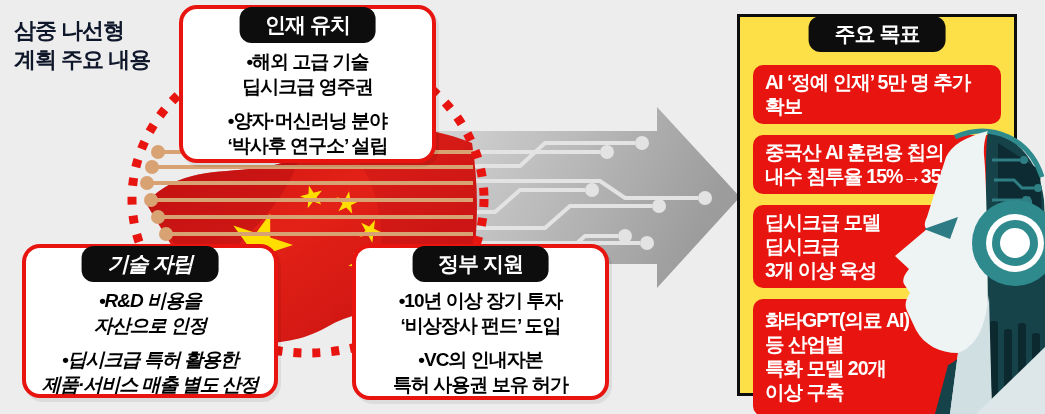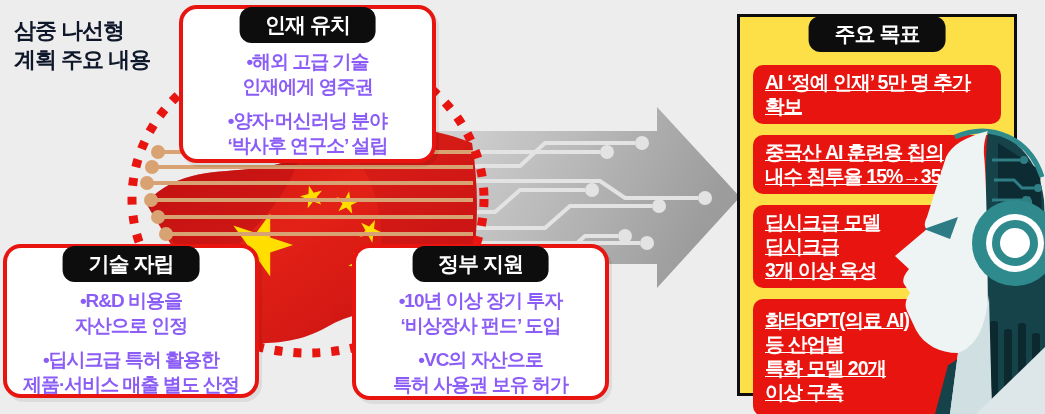--- a/index.html
+++ b/index.html
@@ -8,28 +8,28 @@
   .abs{position:absolute;}
 
   
   .title{left:14px;top:16px;font-size:22px;line-height:29px;font-weight:800;color:#0f172a;letter-spacing:-1px;}
 
   
   .wbox{background:#ffffff;border:4px solid #e8140f;border-radius:18px;box-shadow:3px 4px 0 rgba(0,0,0,0.07);}
   .pill{position:absolute;top:-2px;left:50%;transform:translateX(-50%);background:#0d0d0d;color:#fff;
         font-weight:800;font-size:21px;letter-spacing:-1px;padding:4px 26px;border-radius:12px;white-space:nowrap;}
   .bullets{position:absolute;left:0;right:0;top:40px;text-align:center;font-size:19px;line-height:25px;
-           font-weight:700;color:#8b5cf6;letter-spacing:-1px;}
+           font-weight:700;color:#000000;letter-spacing:-1px;}
   .bullets .item{margin-bottom:9px;}
 
   
   .panel{left:737px;top:14px;width:280px;height:382px;background:#fde047;border:3px solid #0d0d0d;box-sizing:border-box;}
   .goal-list{position:absolute;left:13px;right:13px;top:48px;display:flex;flex-direction:column;gap:11px;}
   .goal{background:#e8140f;color:#fff;border-radius:10px;padding:5px 12px 6px 12px;font-size:19.5px;
-        line-height:24px;font-weight:800;letter-spacing:-1px;text-decoration:underline;}
+        line-height:24px;font-weight:800;letter-spacing:-1px;}
   .goal.g4{padding-top:9px;padding-bottom:12px;}
 
   svg{display:block;}
 </style>
 </head>
 <body>
 
 <div class="canvas">
 
   <svg class="abs" style="left:390px;top:100px;" width="360" height="200" viewBox="390 100 360 200">
@@ -114,30 +114,30 @@
   <div class="abs title">
     <div>삼중 나선형</div>
     <div>계획 주요 내용</div>
   </div>
 
   <div class="abs wbox" style="left:179px;top:5px;width:249px;height:150px;">
     <div class="pill">인재 유치</div>
     <div class="bullets">
       <div class="item">
         <div>•해외 고급 기술</div>
-        <div>인재에게 영주권</div>
+        <div>딥시크급 영주권</div>
       </div>
       <div class="item">
         <div>•양자·머신러닝 분야</div>
         <div>‘박사후 연구소’ 설립</div>
       </div>
     </div>
   </div>
 
-  <div class="abs wbox" style="left:3px;top:244px;width:248px;height:146px;">
+  <div class="abs wbox" style="left:22px;top:244px;width:248px;height:146px;font-style:italic;">
     <div class="pill">기술 자립</div>
     <div class="bullets">
       <div class="item">
         <div>•R&amp;D 비용을</div>
         <div>자산으로 인정</div>
       </div>
       <div class="item">
         <div>•딥시크급 특허 활용한</div>
         <div>제품·서비스 매출 별도 산정</div>
       </div>
@@ -145,21 +145,21 @@
   </div>
 
   <div class="abs wbox" style="left:352px;top:244px;width:249px;height:148px;">
     <div class="pill">정부 지원</div>
     <div class="bullets">
       <div class="item">
         <div>•10년 이상 장기 투자</div>
         <div>‘비상장사 펀드’ 도입</div>
       </div>
       <div class="item">
-        <div>•VC의 자산으로</div>
+        <div>•VC의 인내자본</div>
         <div>특허 사용권 보유 허가</div>
       </div>
     </div>
   </div>
 
   <div class="abs panel">
     <div class="pill" style="top:-1px;">주요 목표</div>
     <div class="goal-list">
       <div class="goal">
         <div>AI ‘정예 인재’ 5만 명 추가 확보</div>

